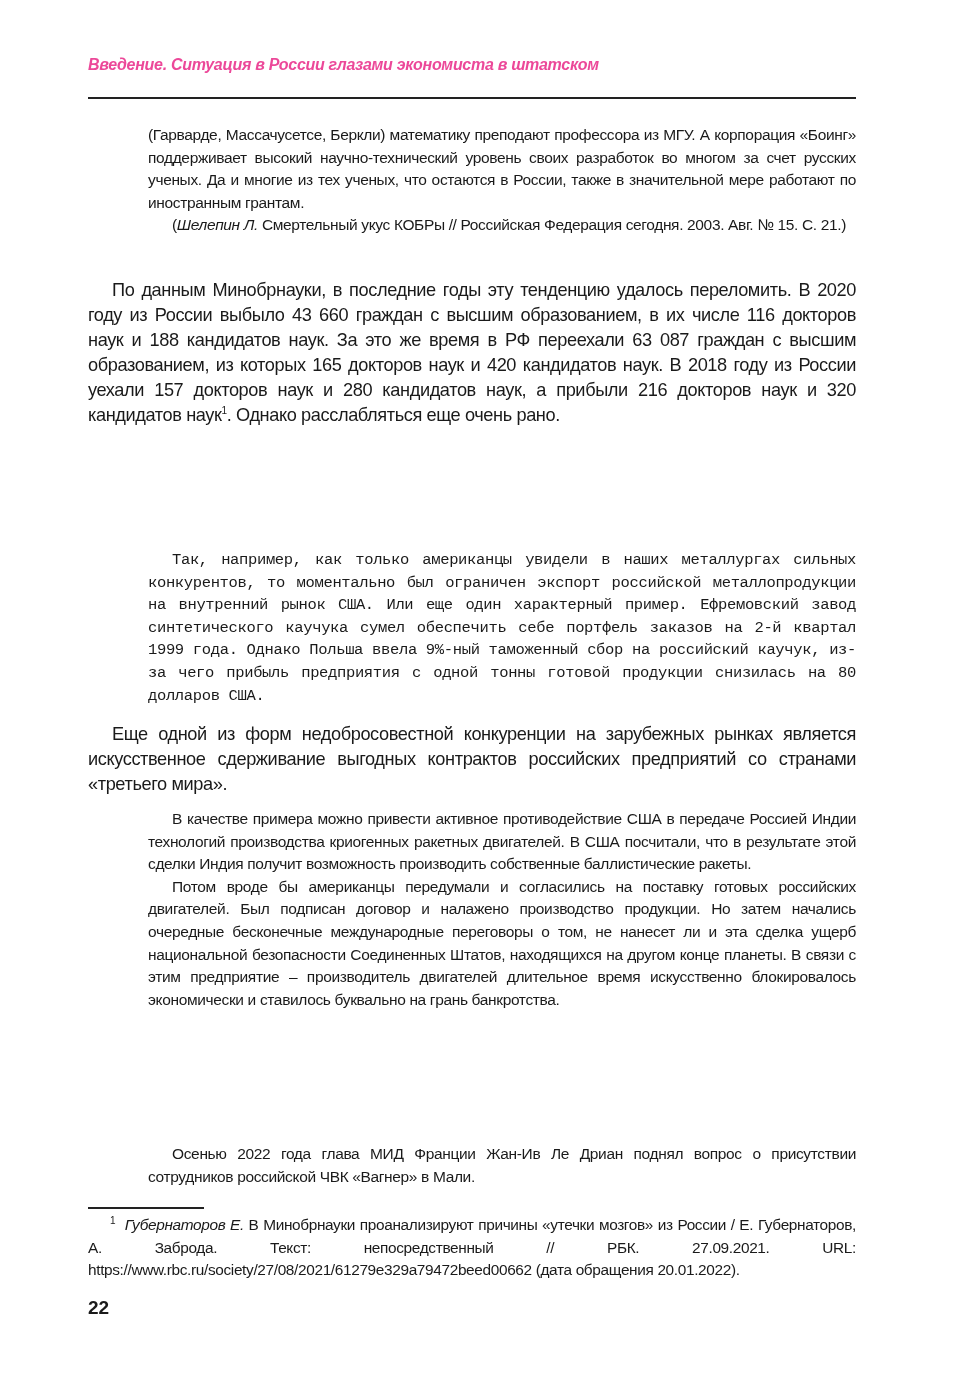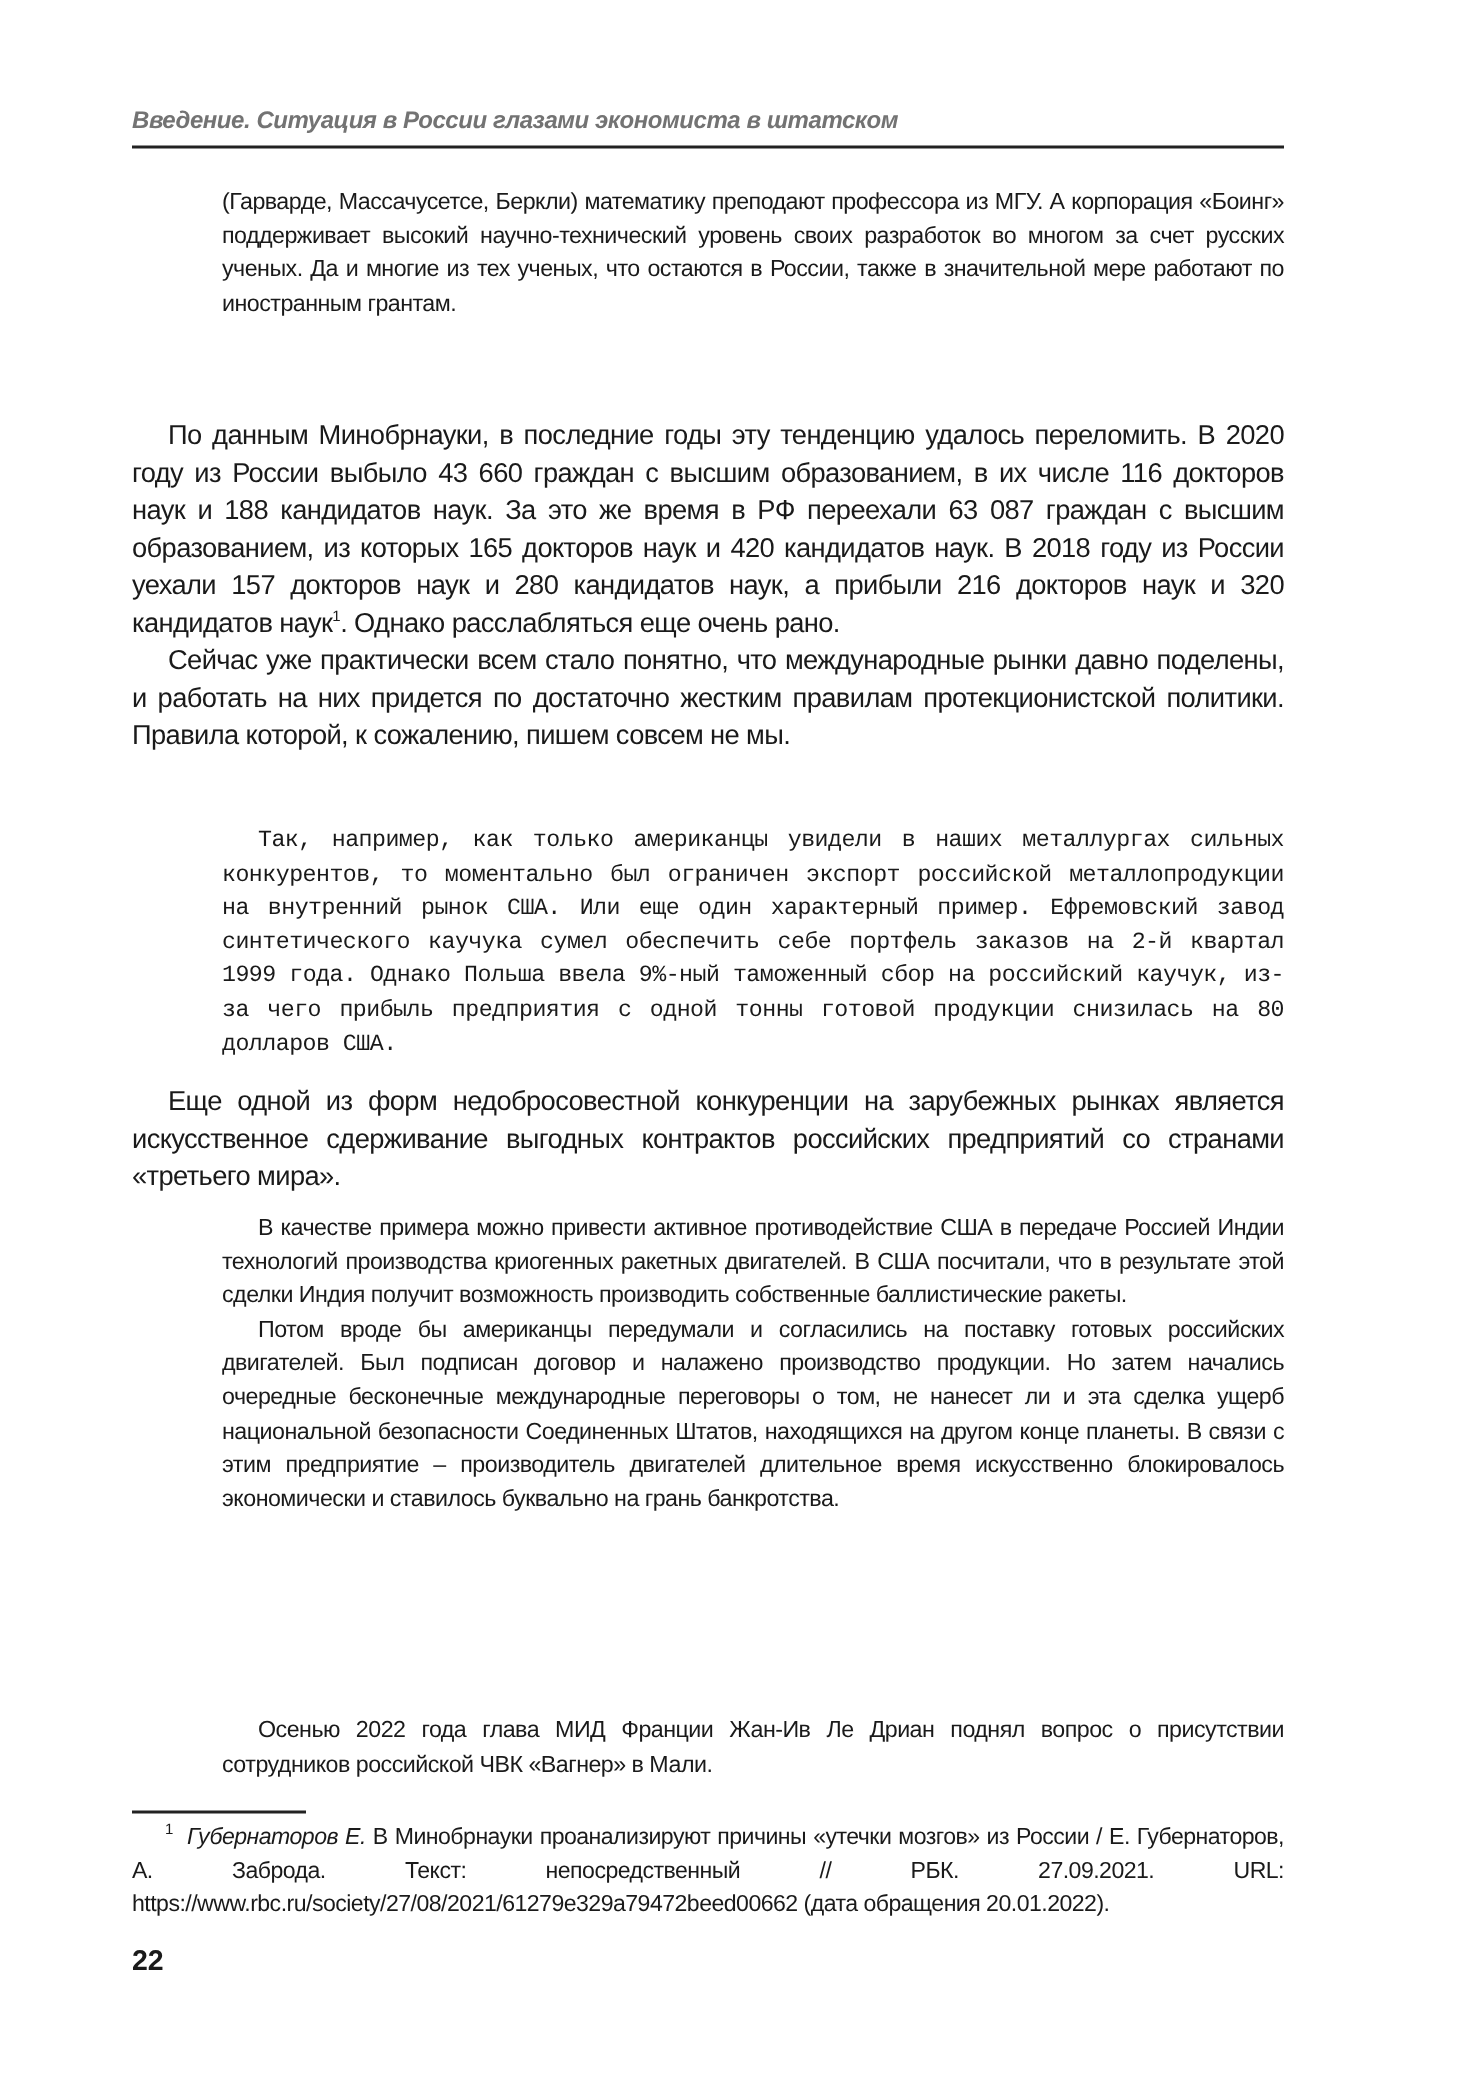--- a/index.html
+++ b/index.html
@@ -1,21 +1,21 @@
 <!DOCTYPE html>
 <html><head>
 <meta charset="utf-8">
 <style>
   html, body { margin: 0; padding: 0; background: #ffffff; }
   body { width: 974px; height: 1388px; position: relative; overflow: hidden;
          font-family: "Liberation Sans", "DejaVu Sans", sans-serif; color: #1a1a1a; }
   .page { position: absolute; left: 88px; top: 0; width: 768px; }
-  .running-head { position: absolute; top: 72px; left: 0; width: 768px;
+  .running-head { position: absolute; top: 56px; left: 0; width: 768px;
                   font-style: italic; font-weight: bold; font-size: 16px;
-                  letter-spacing: -0.3px; color: #737373; }
+                  letter-spacing: -0.3px; color: #ec4899; }
   .head-rule { position: absolute; top: 97px; left: 0; width: 768px; height: 0;
                border-top: 2px solid #222; }
   .block { position: absolute; left: 0; width: 768px; }
   .quote { position: absolute; left: 60px; width: 708px; font-size: 15.5px;
            line-height: 22.6px; text-align: justify; letter-spacing: -0.35px; }
   .main { font-size: 18.2px; line-height: 25px; text-align: justify; letter-spacing: -0.4px; }
   .p { margin: 0; text-indent: 24px; }
   .noindent { text-indent: 0; }
   .it { font-style: italic; }
   sup { font-size: 10px; vertical-align: super; line-height: 0; }
@@ -28,25 +28,25 @@
 </head>
 <body>
 
 <div class="page">
 
   <div class="running-head">Введение.  Ситуация в России глазами экономиста в штатском</div>
   <div class="head-rule"></div>
 
   <div class="quote" style="top:124px;">
     <p class="p noindent">(Гарварде, Массачусетсе, Беркли) математику преподают профессора из МГУ. А корпорация «Боинг» поддерживает высокий научно-технический уровень своих разработок во многом за счет русских ученых. Да и многие из тех ученых, что остаются в России, также в значительной мере работают по иностранным грантам.</p>
+    <p class="p"><span>(</span><span class="it">Шелепин Л.</span><span> Смертельный укус КОБРы // Российская Федерация сегодня. 2003. Авг. № 15. С. 21.)</span></p>
   </div>
 
   <div class="block main" style="top:278px;">
     <p class="p"><span>По данным Минобрнауки, в последние годы эту тенденцию удалось переломить. В 2020 году из России выбыло 43 660 граждан с высшим образованием, в их числе 116 докторов наук и 188 кандидатов наук. За это же время в РФ переехали 63 087 граждан с высшим образованием, из которых 165 докторов наук и 420 кандидатов наук. В 2018 году из России уехали 157 докторов наук и 280 кандидатов наук, а прибыли 216 докторов наук и 320 кандидатов наук</span><sup>1</sup><span>. Однако расслабляться еще очень рано.</span></p>
-    <p class="p">Сейчас уже практически всем стало понятно, что международные рынки давно поделены, и работать на них придется по достаточно жестким правилам протекционистской политики. Правила которой, к сожалению, пишем совсем не мы.</p>
   </div>
 
   <div class="quote" style="top:549px;font-family:Liberation Mono, monospace;">
     <p class="p">Так, например, как только американцы увидели в наших металлургах сильных конкурентов, то моментально был ограничен экспорт российской металлопродукции на внутренний рынок США. Или еще один характерный пример. Ефремовский завод синтетического каучука сумел обеспечить себе портфель заказов на 2-й квартал 1999 года. Однако Польша ввела 9%-ный таможенный сбор на российский каучук, из-за чего прибыль предприятия с одной тонны готовой продукции снизилась на 80 долларов США.</p>
   </div>
 
   <div class="block main" style="top:722px;">
     <p class="p">Еще одной из форм недобросовестной конкуренции на зарубежных рынках является искусственное сдерживание выгодных контрактов российских предприятий со странами «третьего мира».</p>
   </div>
 

